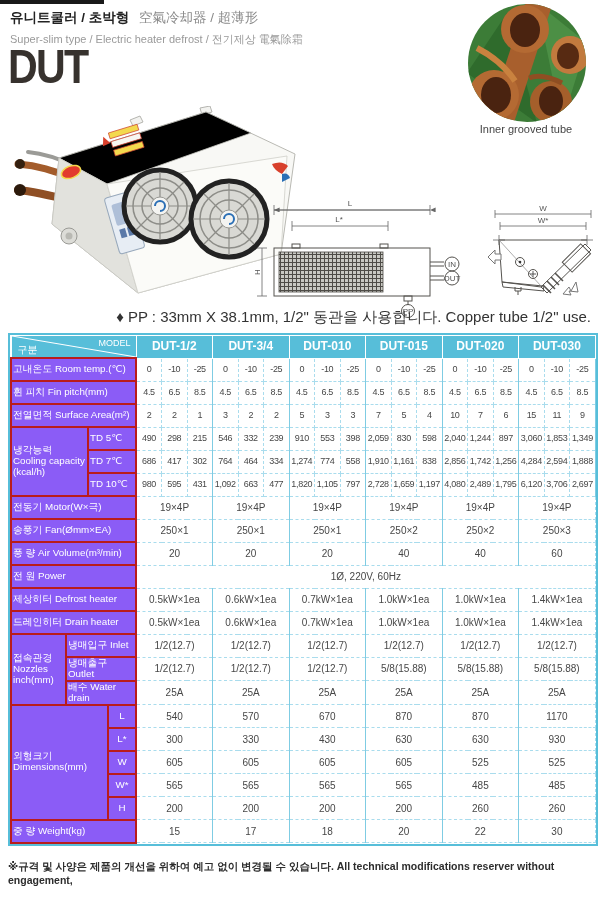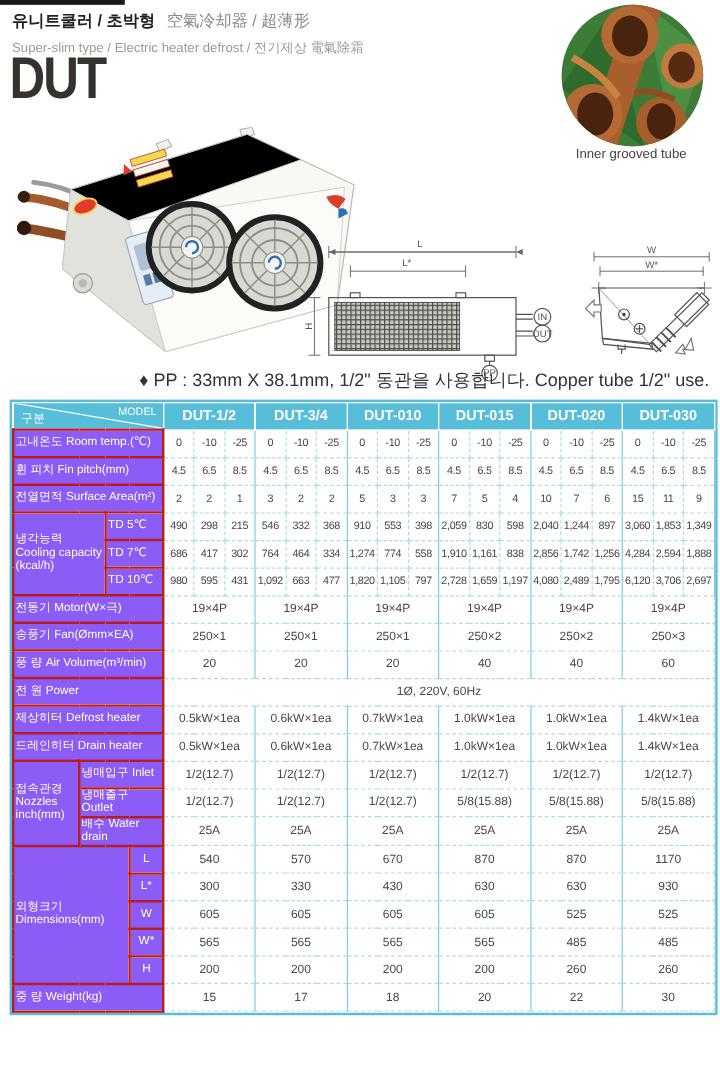--- a/index.html
+++ b/index.html
@@ -338,21 +338,21 @@
           <tr>
             <th rowspan="3" colspan="2" class="lab">냉각능력
 Cooling capacity
 (kcal/h)</th>
             <th colspan="2" class="lab">TD 5℃</th>
             <td class="d c18">490</td>
             <td class="d c18">298</td>
             <td class="d c18 ge">215</td>
             <td class="d c18">546</td>
             <td class="d c18">332</td>
-            <td class="d c18 ge">368</td>
+            <td class="d c18 ge">239</td>
             <td class="d c18">910</td>
             <td class="d c18">553</td>
             <td class="d c18 ge">398</td>
             <td class="d c18">2,059</td>
             <td class="d c18">830</td>
             <td class="d c18 ge">598</td>
             <td class="d c18">2,040</td>
             <td class="d c18">1,244</td>
             <td class="d c18 ge">897</td>
             <td class="d c18">3,060</td>
@@ -533,14 +533,15 @@
             <td colspan="3" class="d ge">17</td>
             <td colspan="3" class="d ge">18</td>
             <td colspan="3" class="d ge">20</td>
             <td colspan="3" class="d ge">22</td>
             <td colspan="3" class="d">30</td>
           </tr>
         </tbody>
     </table>
   </div>
 
+  <div class="footer-note">※규격 및 사양은 제품의 개선을 위하여 예고 없이 변경될 수 있습니다. All technical modifications reserver without engagement,</div>
 
 </div>
 
 </body></html>

